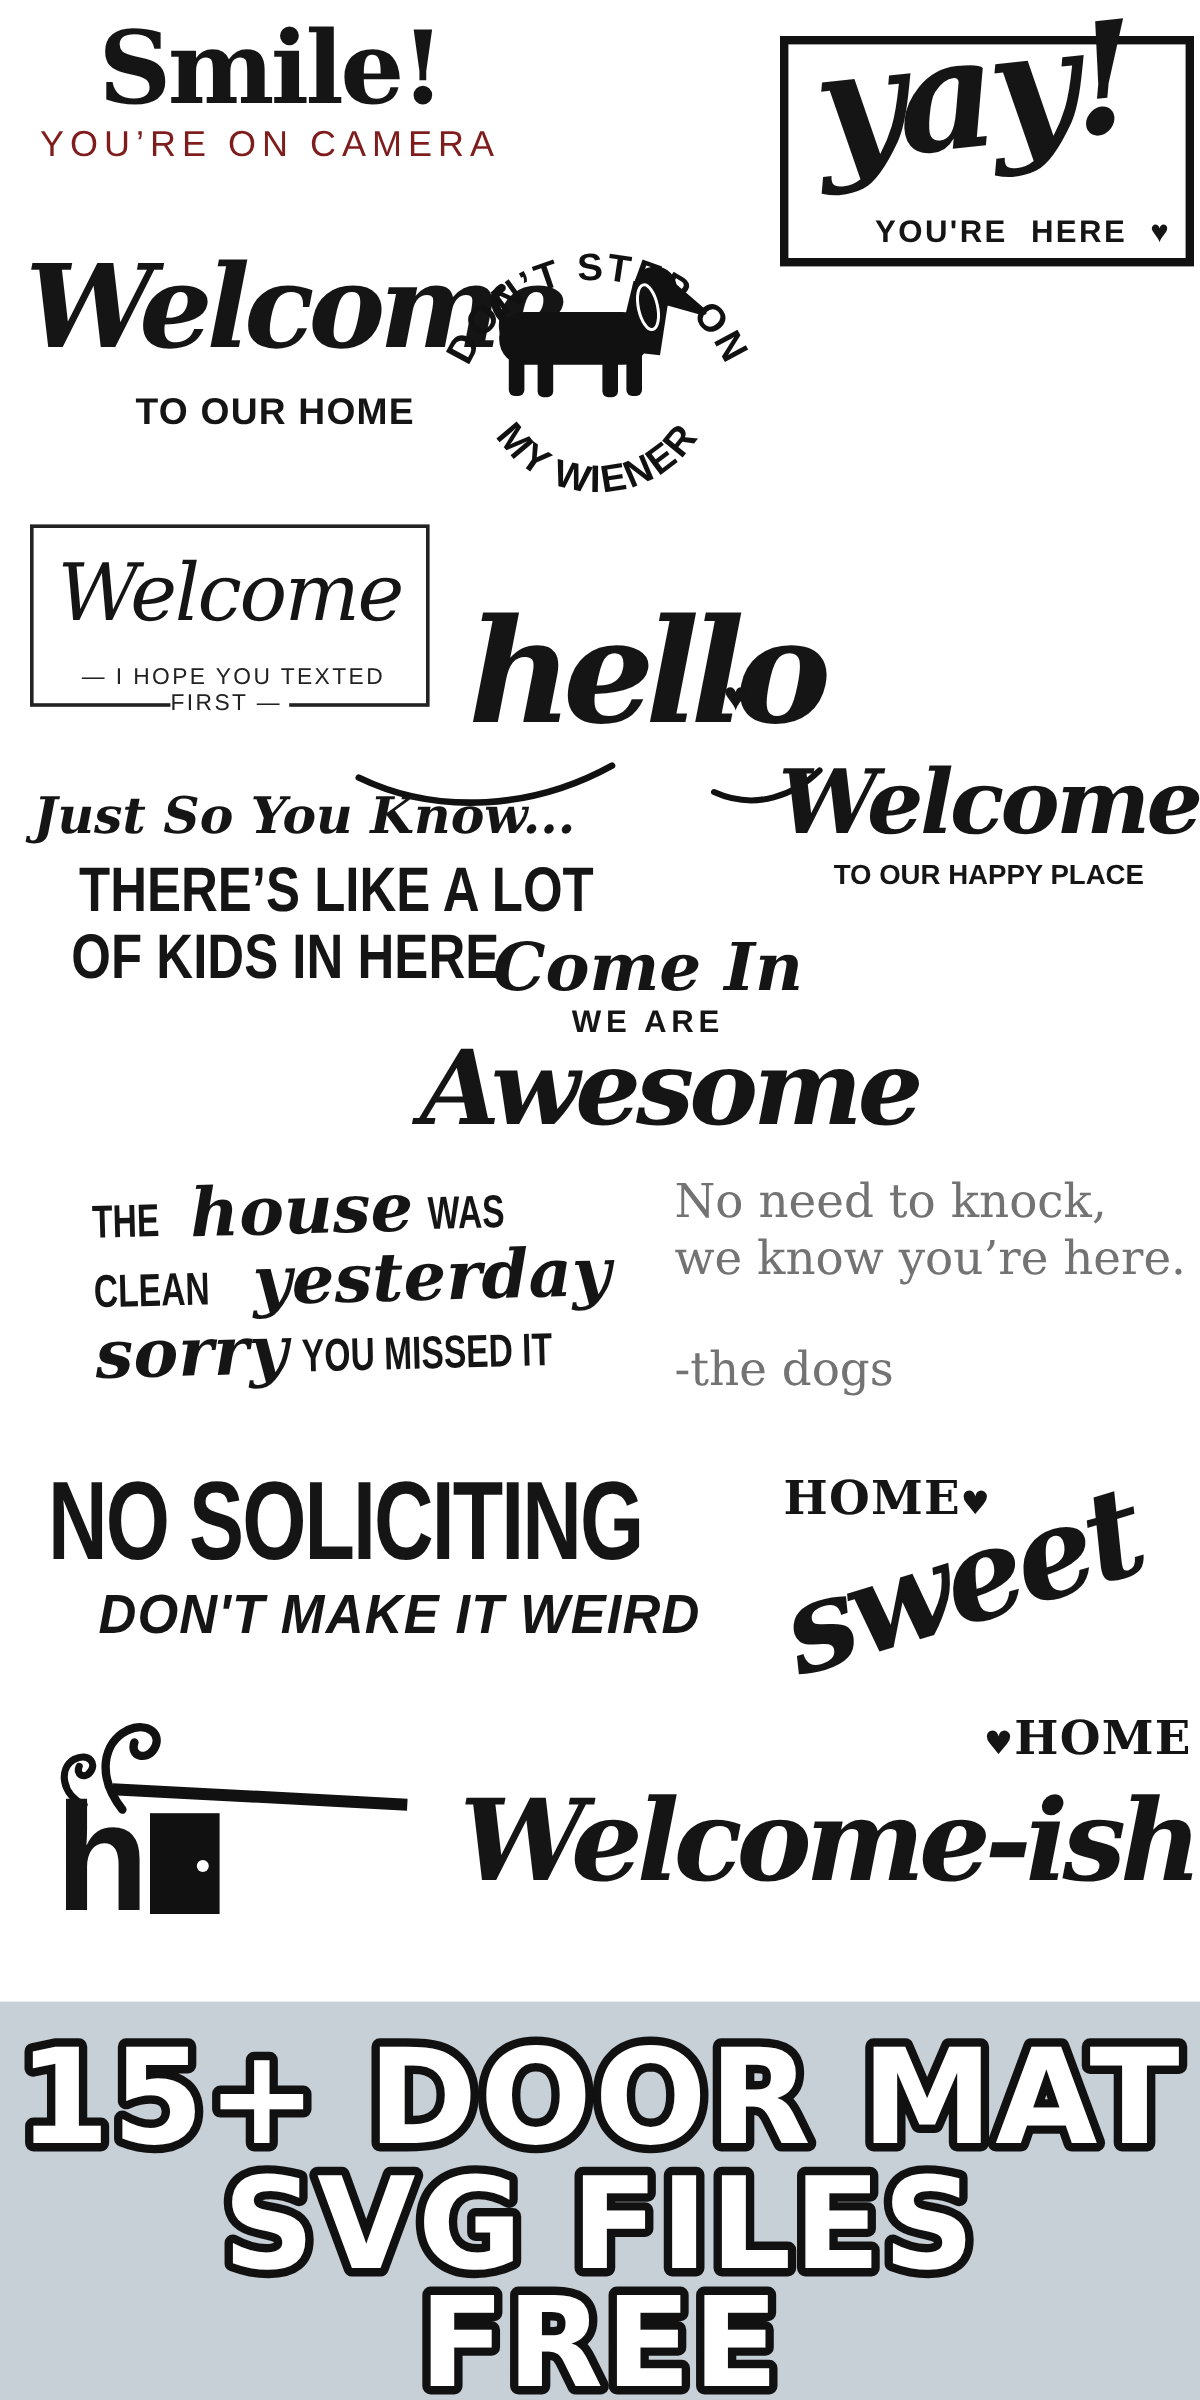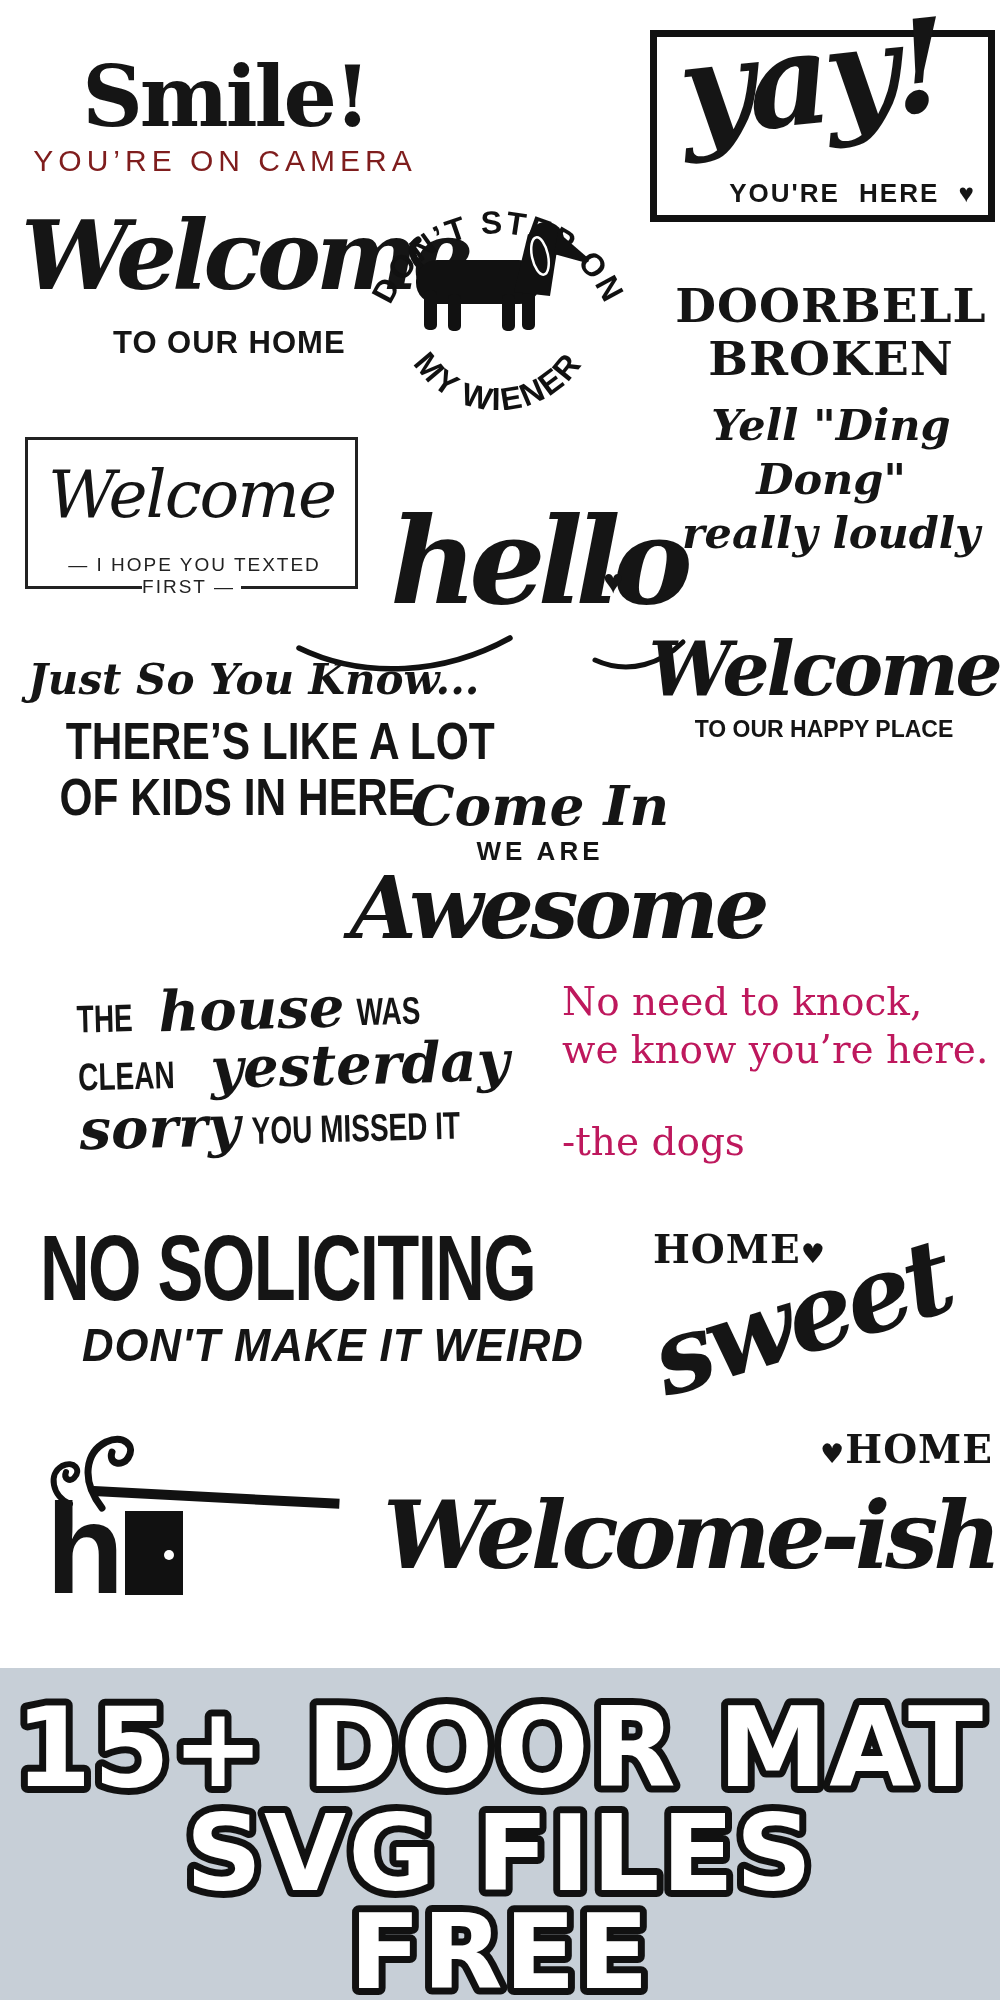--- a/index.html
+++ b/index.html
@@ -8,21 +8,21 @@
   .abs{position:absolute;}
   .center{text-align:center;}
   .nowrap{white-space:nowrap;}
   
   .script{font-family:"DejaVu Serif",serif;font-style:italic;font-weight:bold;}
   .script-thin{font-family:"DejaVu Serif",serif;font-style:italic;font-weight:normal;}
   .serifbold{font-family:"DejaVu Serif",serif;font-weight:bold;}
   .caps{font-family:"Liberation Sans",sans-serif;font-weight:bold;}
 
   
-  .smile{left:30px;top:14px;width:390px;margin-top:40px;}
+  .smile{left:30px;top:14px;width:390px;}
   .smile .t{font-family:"DejaVu Serif",serif;font-weight:bold;font-size:84px;line-height:1.02;letter-spacing:-3px;}
   .smile .s{font-size:30px;letter-spacing:5px;margin-top:4px;color:#7f1d1d;}
 
   
   .yay{left:650px;top:30px;width:331px;height:178px;border:7px solid #111;}
   .yay .t{left:22px;top:-34px;font-size:128px;letter-spacing:-6px;transform:rotate(-6deg);}
   .yay .s{right:12px;bottom:6px;font-size:26px;font-weight:bold;letter-spacing:2px;word-spacing:10px;}
 
   
   .whome{left:15px;top:203px;width:375px;height:170px;}
@@ -62,21 +62,21 @@
   .awesome .l2{font-size:26px;letter-spacing:4px;margin-top:-2px;}
   .awesome .l3{font-size:86px;letter-spacing:-4px;margin-top:-10px;}
 
   
   .clean{left:78px;top:980px;width:410px;transform:rotate(-1.5deg);}
   .clean .row{display:flex;align-items:baseline;gap:12px;margin-bottom:2px;}
   .clean .c{font-size:35px;display:inline-block;transform:scale(.8,1.1);transform-origin:left bottom;white-space:nowrap;}
   .clean .sc{font-size:56px;line-height:1;}
 
   
-  .dogs{left:562px;top:978px;width:430px;font-family:"DejaVu Serif",serif;color:#be185d;}
+  .dogs{left:562px;top:978px;width:430px;font-family:"DejaVu Serif",serif;color:#737373;}
   .dogs .p{font-size:39px;line-height:1.22;}
   .dogs .sig{font-size:39px;margin-top:46px;}
 
   
   .solicit{left:40px;top:1228px;width:570px;text-align:right;}
   .solicit .l1{font-size:86px;line-height:1;display:inline-block;transform:scale(.8,1.08);transform-origin:left bottom;letter-spacing:-2px;}
   .solicit .l2{font-size:46px;font-style:italic;letter-spacing:1px;margin-top:4px;display:inline-block;transform:scaleX(.95);transform-origin:left top;}
 
   
   .sweet{left:645px;top:1226px;width:350px;height:248px;}
@@ -143,26 +143,20 @@
         <rect x="92" y="64" width="13" height="37" rx="5"></rect>
         <rect x="112" y="60" width="13" height="40" rx="5"></rect>
         <polygon points="104,62 118,4 148,14 140,66"></polygon>
         <circle cx="136" cy="10" r="18"></circle>
         <path d="M148,2 L178,28 Q181,34 173,32 L144,24 Z"></path>
         <ellipse cx="130" cy="26" rx="8" ry="19" transform="rotate(-12 130 26)" stroke="#fff" stroke-width="2.5"></ellipse>
       </g>
     </svg>
   </div>
 
-  <div class="abs doorbell center">
-    <div class="l1 serifbold">DOORBELL</div>
-    <div class="l1 serifbold">BROKEN</div>
-    <div class="l3 script">Yell "Ding Dong"</div>
-    <div class="l3 script" style="margin-top:0;">really loudly</div>
-  </div>
 
   <div class="abs texted">
     <div class="t script-thin">Welcome</div>
     <div class="abs s">
       <span>—  I HOPE YOU TEXTED FIRST  —</span>
     </div>
   </div>
 
   <div class="abs hello">
     <svg class="abs" style="left:0;top:120px;" width="395" height="85" viewBox="0 0 395 85">

